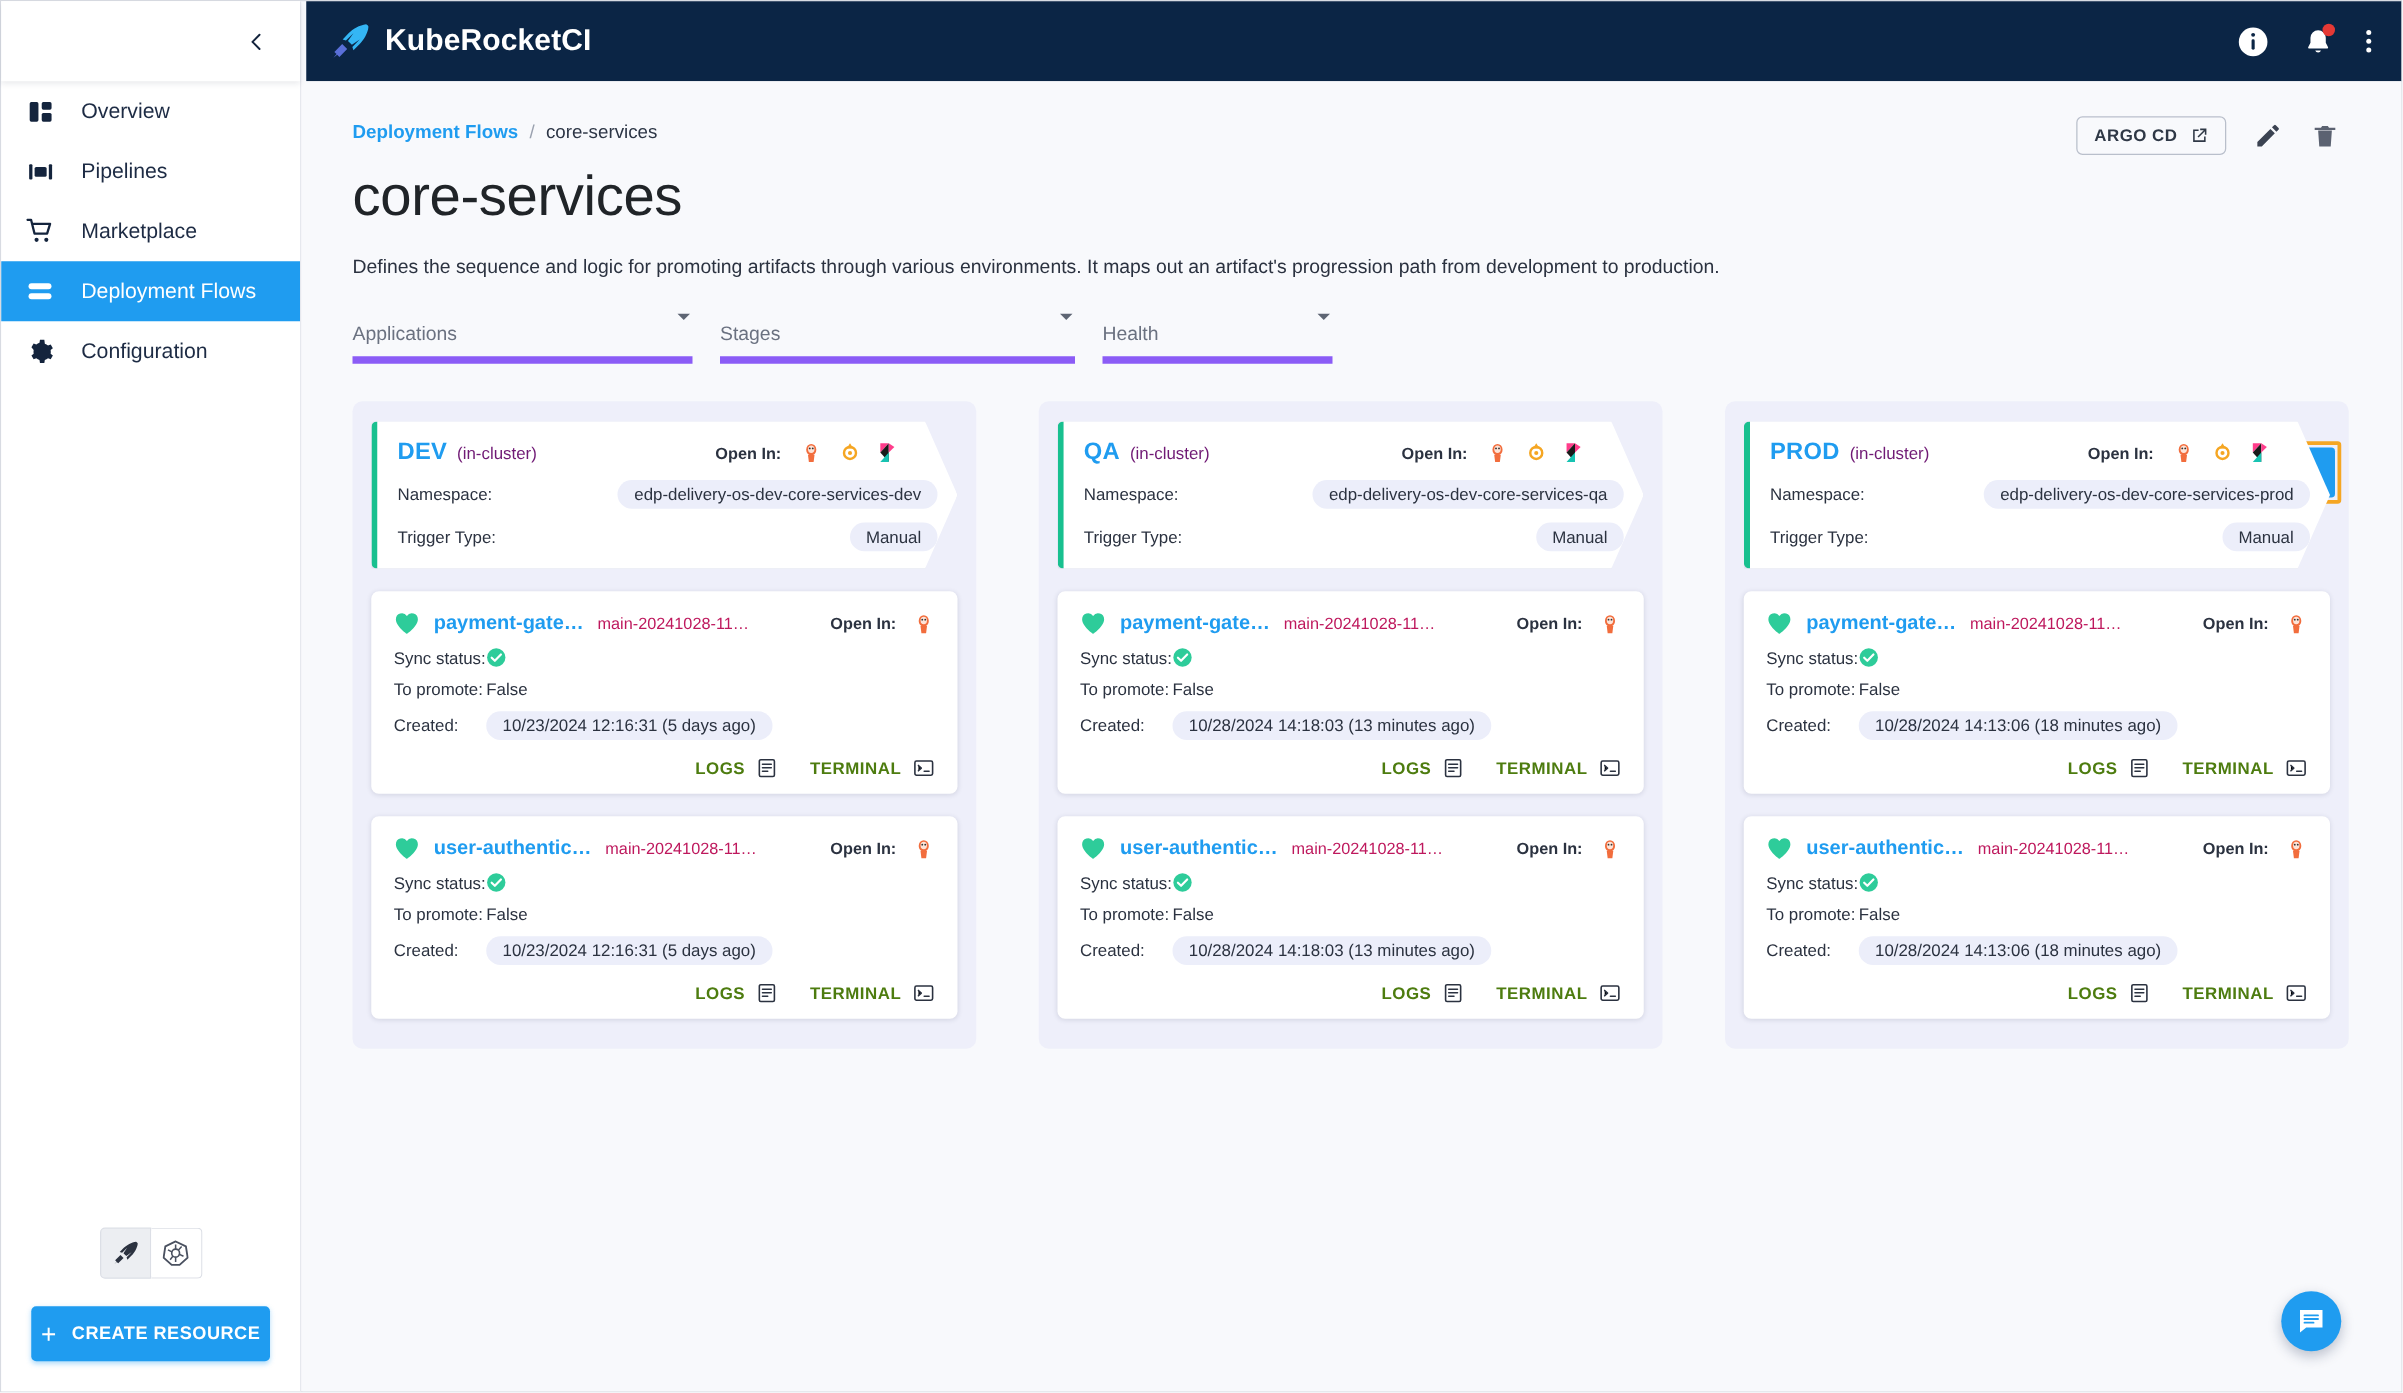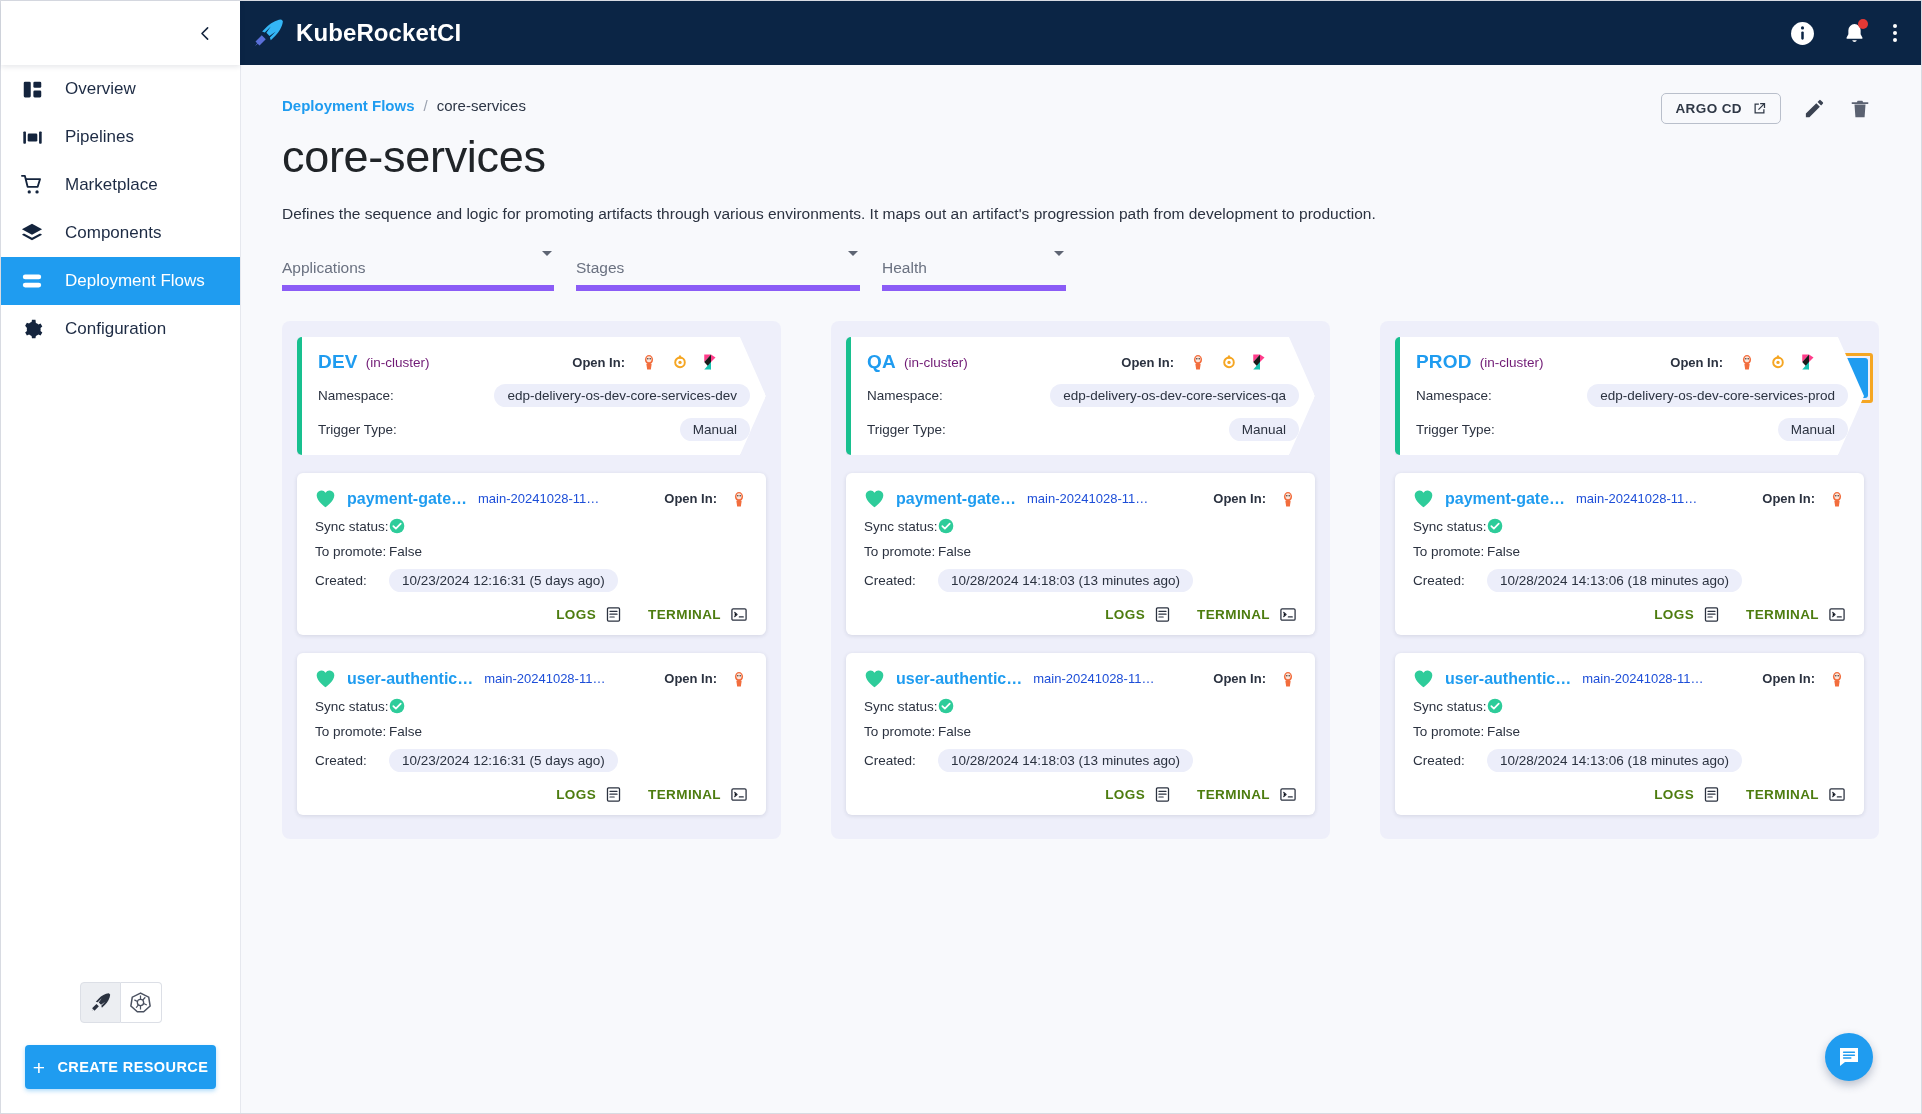--- a/index.html
+++ b/index.html
@@ -11,21 +11,21 @@
   }
   #app {
     position: relative;
     width: 1922px; height: 1114px;
     background: #f8f9fc;
     border: 1px solid #d8dbe2;
   }
 
   
   .topbar {
-    position: absolute; left: 232px; top: 0; right: 0; height: 64px;
+    position: absolute; left: 244px; top: 0; right: 0; height: 64px;
     background: #0b2545;
     display: flex; align-items: center;
     padding: 0 24px 0 20px;
   }
   .brand { display: flex; align-items: center; gap: 13px; }
   .brand-logo { width: 30px; height: 30px; display:block; }
   .brand-name {
     color: #ffffff; font-size: 24px; font-weight: 700; letter-spacing: .1px;
   }
   .topbar-spacer { flex: 1; }
@@ -171,21 +171,21 @@
 
   .app-card {
     background:#ffffff; border-radius:6px;
     box-shadow: 0 1px 4px rgba(30,40,70,.13);
     padding: 16px 18px 12px; margin-bottom: 18px;
   }
   .app-card:last-child { margin-bottom: 0; }
   .app-top { display:flex; align-items:center; gap: 11px; }
   .heart { width:21px; height:19px; flex:none;}
   .app-name { color:#1f9cf0; font-size:16px; font-weight:700; max-width:145px; overflow:hidden; white-space:nowrap;}
-  .app-ver { color:#1d4ed8; font-size:13px; }
+  .app-ver { color:#be185d; font-size:13px; }
   .app-openin { margin-left:auto; display:flex; align-items:center; gap:11px;}
   .app-row { display:flex; align-items:center; margin-top: 10px; }
   .app-key { font-size:13.5px; color:#2b3240; width: 74px; flex:none;}
   .app-val { font-size:13.5px; color:#2b3240; }
   .sync-ok { width:16px; height:16px; display:block;}
   .app-actions { display:flex; justify-content:flex-end; align-items:center; gap: 26px; margin-top: 14px; }
   .act { display:flex; align-items:center; gap:9px; cursor:pointer; }
   .act-label { font-size:13.5px; font-weight:700; letter-spacing:.4px; color:#4d7c0f;}
 
   .fab {
@@ -232,29 +232,20 @@
       </div>
       <div class="nav-item">
         <span class="ni-ico">
           <svg width="22" height="22" viewBox="0 0 24 24">
               <path d="M1 2h3.2l3 12h11l2.6-8.5H6.2" fill="none" stroke="#14243d" stroke-width="2" stroke-linecap="round" stroke-linejoin="round"></path>
               <circle cx="9" cy="19.5" r="1.8"></circle>
               <circle cx="17.5" cy="19.5" r="1.8"></circle>
             </svg>
         </span>
         <span>Marketplace</span>
-      </div>
-      <div class="nav-item">
-        <span class="ni-ico">
-          <svg width="22" height="22" viewBox="0 0 24 24">
-              <path d="M12 2 L23 8 L12 14 L1 8 Z"></path>
-              <path d="M12 17.3 L3.2 12.5 L1 13.8 L12 20 L23 13.8 L20.8 12.5 Z"></path>
-            </svg>
-        </span>
-        <span>Components</span>
       </div>
       <div class="nav-item active">
         <span class="ni-ico">
           <svg width="22" height="22" viewBox="0 0 24 24">
               <rect x="2" y="5" width="20" height="5.2" rx="2.6"></rect>
               <rect x="2" y="13.8" width="20" height="5.2" rx="2.6"></rect>
             </svg>
         </span>
         <span>Deployment Flows</span>
       </div>

